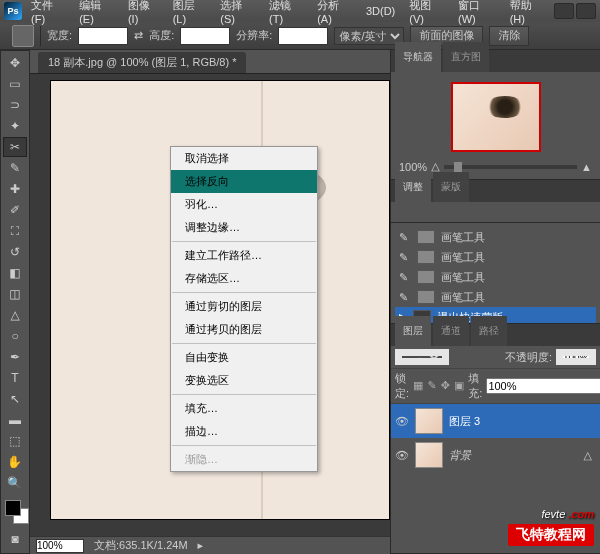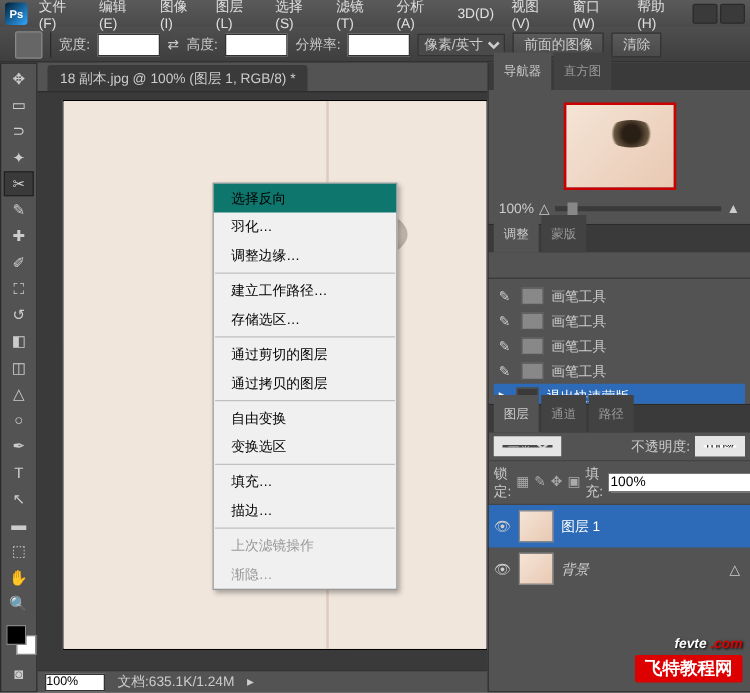--- a/index.html
+++ b/index.html
@@ -57,21 +57,21 @@
 .layer-row{display:flex;align-items:center;padding:3px 4px;color:#ccc;gap:6px;height:34px}
 .layer-row.sel{background:#2d6bb8;color:#fff}
 .layer-row .eye{width:14px;color:#ccc}
 .layer-row .th{width:28px;height:26px;background:linear-gradient(135deg,#f5e4d6,#e8c9b3);border:1px solid #888}
 .layer-opts{display:flex;align-items:center;gap:4px;padding:3px 4px;color:#ccc;font-size:10px}
 .layer-opts select,.layer-opts input{background:#4a4a4a;color:#ccc;border:7px solid #e5e5e5;font-size:10px;height:16px}
 .layer-opts input{width:40px;background:#fff;color:#000;text-align:right;padding-right:2px}
 .lock-row{display:flex;align-items:center;gap:4px;padding:2px 4px;color:#ccc;font-size:10px;border-top:1px solid #444;border-bottom:1px solid #444}
 .lock-row i{width:14px;height:14px;display:inline-block;color:#aaa;font-style:normal;text-align:center}
 .watermark{position:absolute;bottom:8px;right:6px;z-index:200;text-align:right}
-.watermark .t1{color:#fff;font-size:22px;font-weight:bold;font-style:italic;text-shadow:1px 1px 2px #000}
+.watermark .t1{color:#fff;font-size:22px;font-weight:normal;font-style:italic;text-shadow:1px 1px 2px #000}
 .watermark .t1 b{color:#d00}
 .watermark .t2{background:#d00;color:#fff;font-size:14px;padding:2px 8px;display:inline-block;font-weight:bold;border-radius:2px}
 .adj-body{padding:6px;min-height:20px}
 </style>
 </head>
 <body>
 
 <div class="app">
   <div class="menubar">
     <span class="logo">Ps</span>
@@ -224,50 +224,50 @@
           <i>▦</i>
           <i>✎</i>
           <i>✥</i>
           <i>▣</i>
           <span style="margin-left:auto">填充:</span>
           <input value="100%" style="">
         </div>
         <div class="layer-row sel">
           <span class="eye">👁</span>
           <div class="th"></div>
-          <span>图层 1</span>
+          <span>图层 3</span>
         </div>
         <div class="layer-row">
           <span class="eye">👁</span>
           <div class="th"></div>
           <span style="font-style:italic">背景</span>
           <span style="margin-left:auto;margin-right:4px">△</span>
         </div>
       </div>
     </div>
   </div>
 
   <div class="ctx">
+    <div class="it">取消选择</div>
     <div class="it hov">选择反向</div>
     <div class="it">羽化…</div>
     <div class="it">调整边缘…</div>
     <hr>
     <div class="it">建立工作路径…</div>
     <div class="it">存储选区…</div>
     <hr>
     <div class="it">通过剪切的图层</div>
     <div class="it">通过拷贝的图层</div>
     <hr>
     <div class="it">自由变换</div>
     <div class="it">变换选区</div>
     <hr>
     <div class="it">填充…</div>
     <div class="it">描边…</div>
     <hr>
-    <div class="it dis">上次滤镜操作</div>
     <div class="it dis">渐隐…</div>
   </div>
 
   <div class="watermark">
     <div class="t1"><span>fevte</span><b> .com</b></div>
     <div class="t2">飞特教程网</div>
   </div>
 </div>
 
 </body></html>

